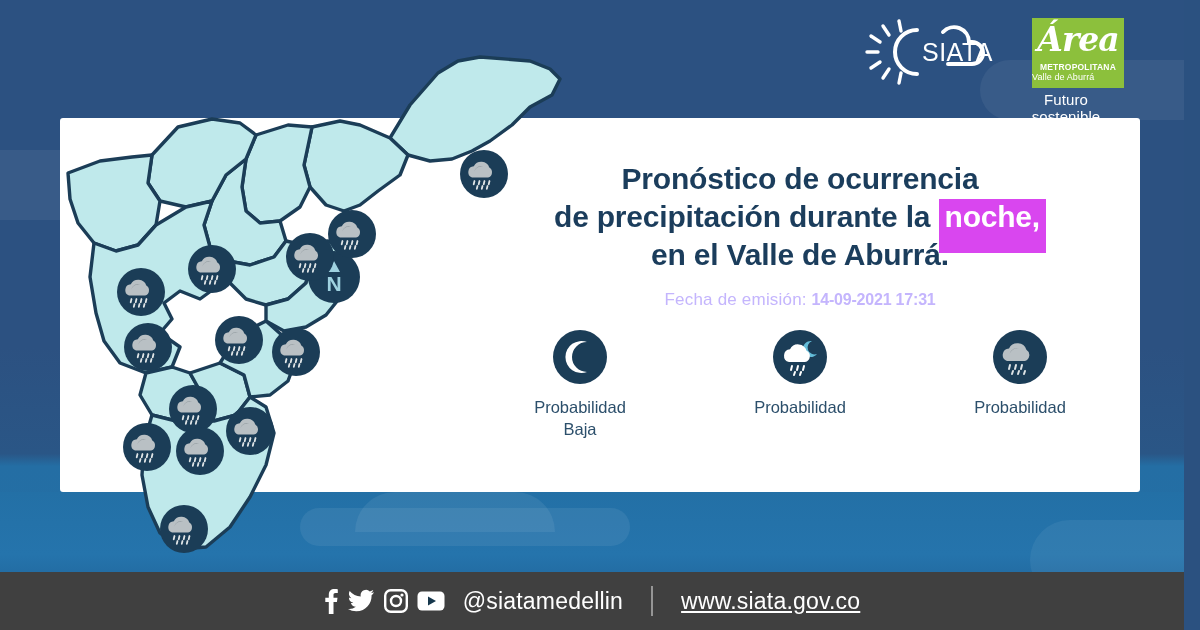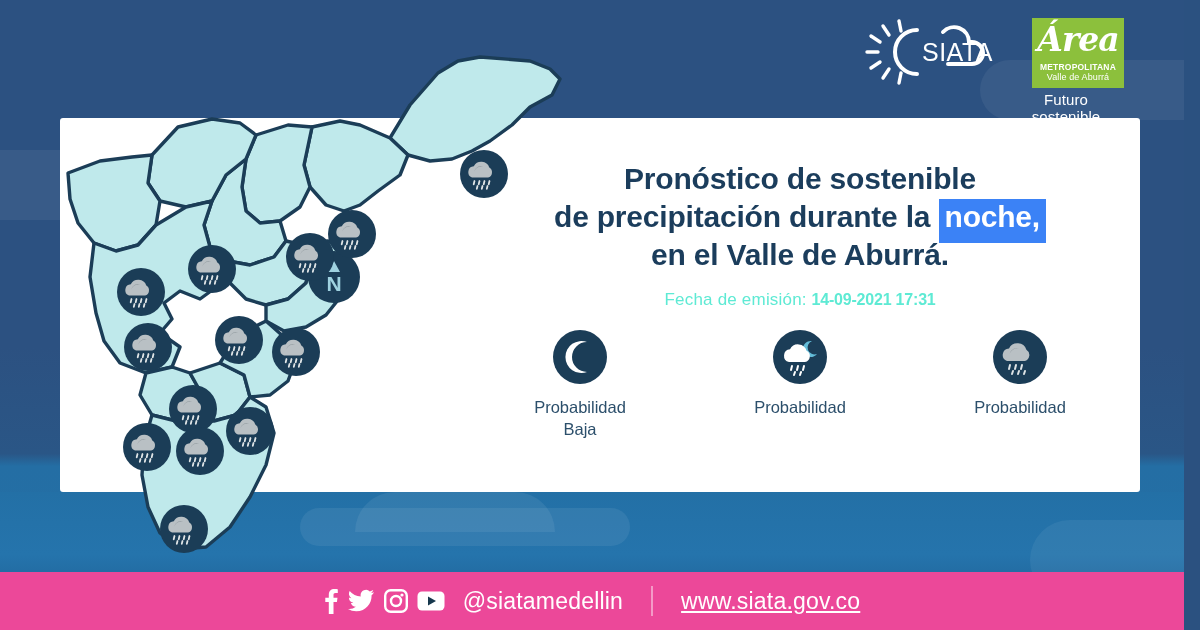--- a/index.html
+++ b/index.html
@@ -29,48 +29,48 @@
   .wx svg{display:block;}
 
   .compass{position:absolute;width:52px;height:52px;}
 
   
   .content{position:absolute;left:470px;top:160px;width:660px;text-align:center;}
   .title{
     color:#1b3d5c;font-weight:bold;font-size:30px;line-height:38px;
     letter-spacing:-.2px;margin:0;
   }
-  .title .hl{background:#3b82f6;color:#ffffff;padding:1px 6px 10px 6px;}
-  .fecha{margin-top:16px;font-size:17px;color:#5eead4;}
+  .title .hl{background:#d946ef;color:#ffffff;padding:1px 6px 20px 6px;}
+  .fecha{margin-top:16px;font-size:17px;color:#c4b5fd;}
   .fecha .lbl{font-weight:400;letter-spacing:.2px;}
   .fecha .val{font-weight:bold;font-size:16px;letter-spacing:-.2px;}
 
   
   .legend{position:absolute;left:470px;top:330px;width:660px;display:flex;justify-content:space-around;align-items:flex-start;}
   .leg-item{width:180px;text-align:center;}
   .leg-icon{width:54px;height:54px;margin:0 auto 12px auto;}
   .leg-icon svg{display:block;}
   .leg-label{font-size:16.5px;color:#2c4f6b;line-height:22px;}
 
   
-  .footer{position:absolute;left:0;right:0;bottom:0;height:58px;background:#ec4899;display:flex;align-items:center;justify-content:center;}
+  .footer{position:absolute;left:0;right:0;bottom:0;height:58px;background:#404040;display:flex;align-items:center;justify-content:center;}
   .social{display:flex;align-items:center;gap:9px;margin-right:18px;}
   .social svg{display:block;}
   .handle{color:#ffffff;font-size:23px;letter-spacing:.2px;}
   .divider{width:2px;height:30px;background:rgba(255,255,255,.45);margin:0 28px;}
   .site{color:#ffffff;font-size:23px;letter-spacing:.2px;text-decoration:underline;}
 
   
   .logos{position:absolute;right:60px;top:18px;display:flex;align-items:flex-start;gap:14px;}
   .siata-logo{width:135px;height:68px;}
   .area-logo{width:92px;height:90px;position:relative;padding-left:24px;}
   .area-box{width:92px;height:70px;background:#8cc03c;position:relative;overflow:hidden;}
   .area-script{position:absolute;left:0;right:0;top:2px;text-align:center;color:#ffffff;font-family:"DejaVu Serif",serif;font-style:italic;font-size:33px;font-weight:bold;letter-spacing:-1px;}
   .area-sub1{position:absolute;left:0;right:0;top:44px;text-align:center;color:#ffffff;font-size:8.5px;font-weight:bold;letter-spacing:.2px;}
-  .area-sub2{position:absolute;left:0;right:0;top:54px;text-align:center;color:#ffffff;font-size:9px;letter-spacing:.1px;}
+  .area-sub2{position:absolute;left:0;right:0;top:54px;text-align:left;color:#ffffff;font-size:9px;letter-spacing:.1px;}
   .area-foot{position:absolute;left:0;right:0;top:73px;text-align:center;color:#ffffff;font-size:15px;font-weight:normal;letter-spacing:.1px;}
 </style>
 </head>
 <body>
 
 <div id="stage">
 
   <div class="bg"></div>
   <div class="bg-lower2"></div>
 
@@ -355,21 +355,21 @@
             <line x1="17.5" y1="36" x2="16.8" y2="38.8"></line>
             <line x1="22.5" y1="36" x2="21.8" y2="38.8"></line>
             <line x1="27.5" y1="36" x2="26.8" y2="38.8"></line>
           </g>
         </svg>
       </div>
   </div>
 
   <div class="content">
     <div class="title">
-      <div>Pronóstico de sostenible</div>
+      <div>Pronóstico de ocurrencia</div>
       <div>
         <span>de precipitación durante la</span>
         <span class="hl">noche,</span>
       </div>
       <div>en el Valle de Aburrá.</div>
     </div>
     <div class="fecha">
       <span class="lbl">Fecha de emisión:</span>
       <span class="val">14-09-2021 17:31</span>
     </div>

